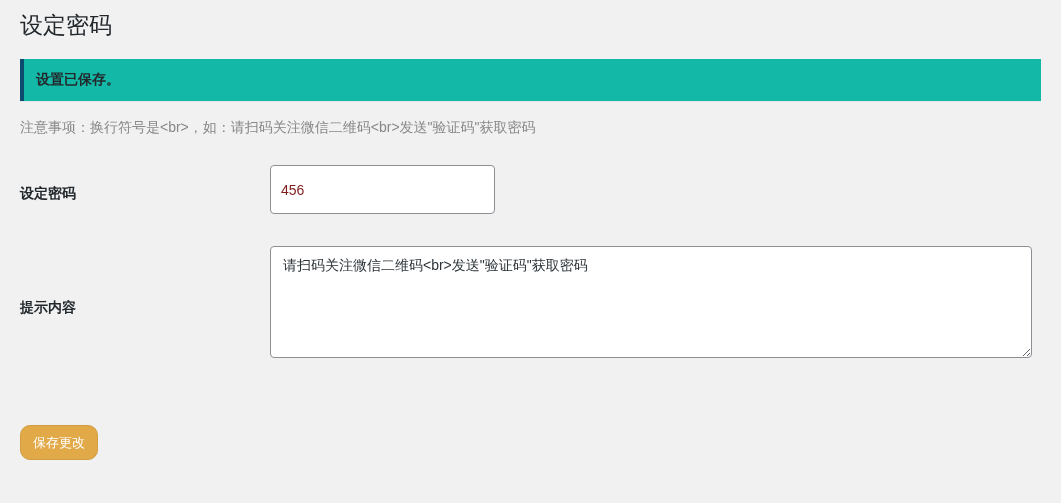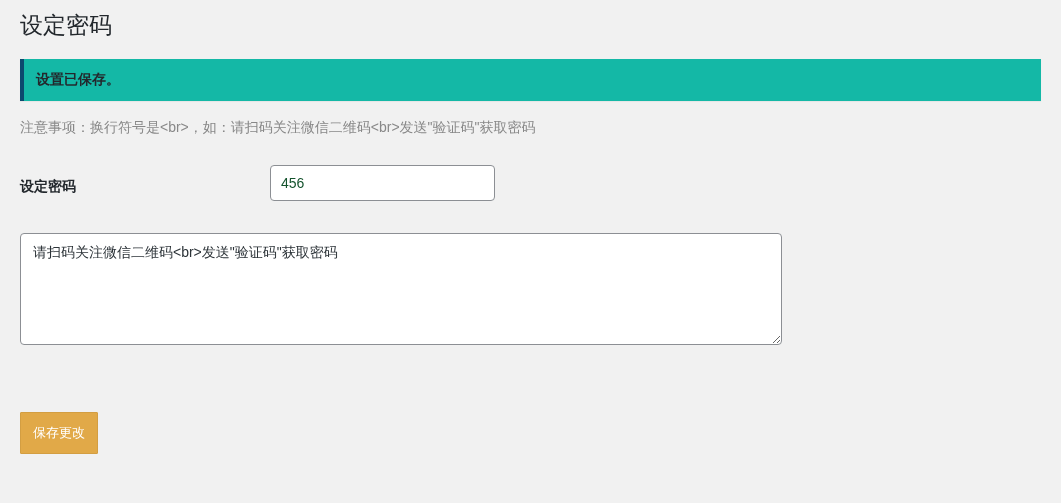--- a/index.html
+++ b/index.html
@@ -49,22 +49,22 @@
     .form-field {
       flex: 1;
     }
     input[type="text"] {
       background: #fff;
       border: 1px solid #8c8f94;
       border-radius: 4px;
       padding: 0 10px;
       font-size: 14px;
       line-height: 1.8;
-      height: 36px;
-      color: #14532d;
+      height: 49px;
+      color: #7f1d1d;
     }
     .input-small {
       width: 225px;
     }
     .input-wide {
       width: 565px;
     }
     textarea {
       width: 100%;
       max-width: 762px;
@@ -76,22 +76,22 @@
       font-size: 14px;
       font-family: inherit;
       color: #2c3338;
       resize: both;
     }
     .button-primary {
       background: #e1a948;
       border: 1px solid #d39e42;
       color: #fff;
       padding: 0 12px;
-      height: 42px;
-      border-radius: 1px;
+      height: 35px;
+      border-radius: 10px;
       font-size: 13px;
       cursor: pointer;
     }
   </style>
 </head>
 <body>
 
 
 
 <h1>设定密码</h1>
@@ -103,20 +103,21 @@
 <p class="helper-text">注意事项：换行符号是&lt;br&gt;，如：请扫码关注微信二维码&lt;br&gt;发送"验证码"获取密码</p>
 
 <div class="form-row">
   <label class="form-label">设定密码</label>
   <div class="form-field">
     <input type="text" class="input-small" value="456" style="">
   </div>
 </div>
 
 <div class="form-row">
+  <label class="form-label">提示内容</label>
   <div class="form-field">
     <textarea style="">请扫码关注微信二维码&lt;br&gt;发送"验证码"获取密码</textarea>
   </div>
 </div>
 
 <div class="form-row">
 </div>
 
 <button class="button-primary">保存更改</button>
 

